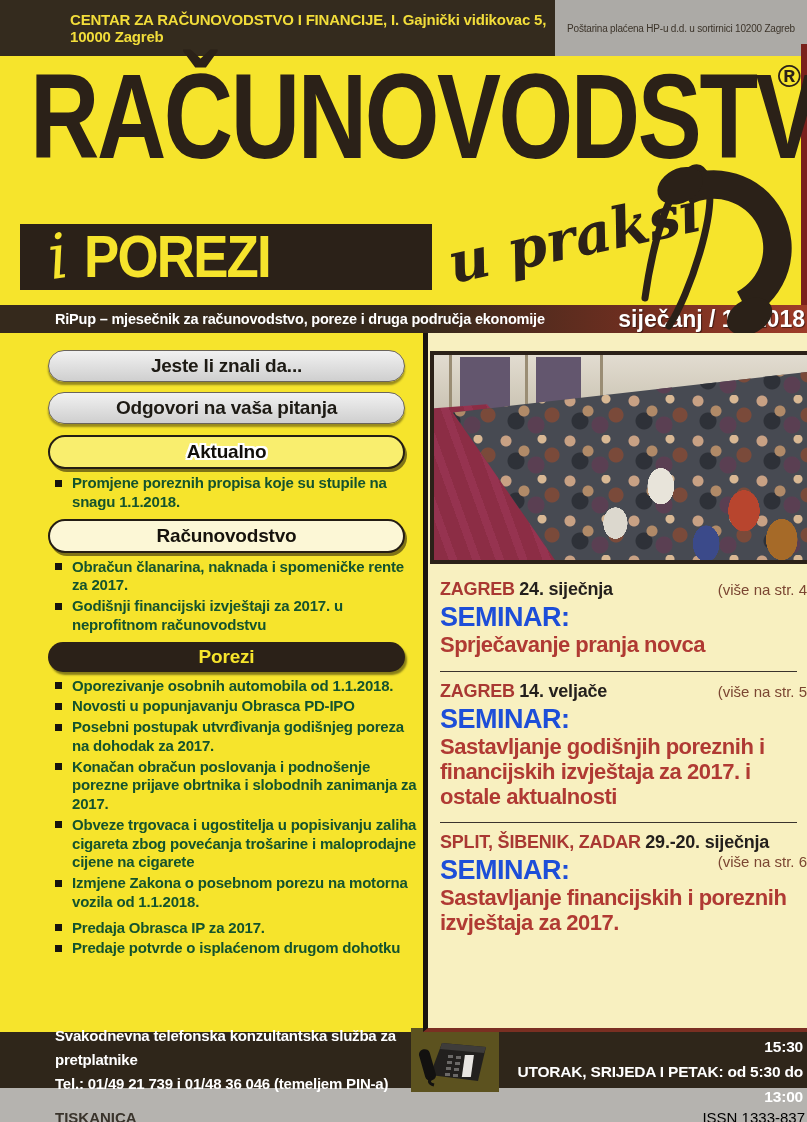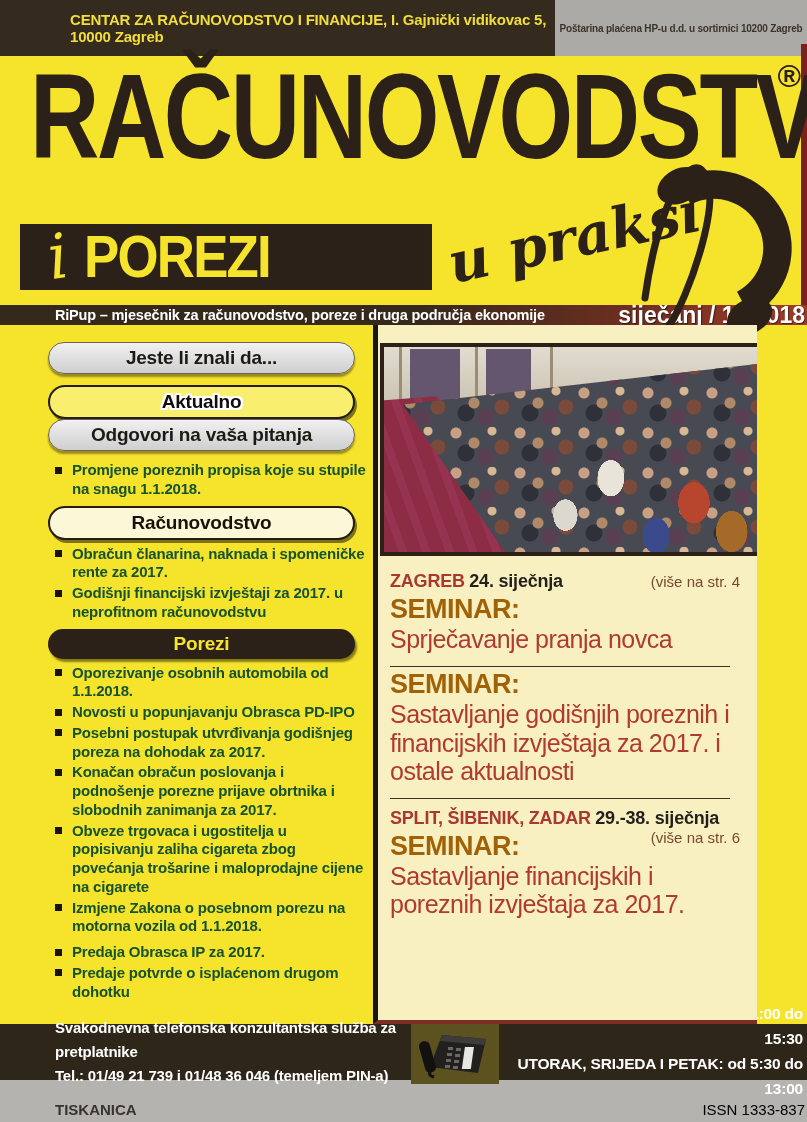--- a/index.html
+++ b/index.html
@@ -4,21 +4,21 @@
 <style>
   html,body{margin:0;padding:0;background:#888;}
   .page{width:807px;height:1122px;position:relative;background:#f6e42c;
         font-family:"Liberation Sans",sans-serif;overflow:hidden;margin:0 auto;}
 
   
   .topbar{height:56px;background:#342b1e;display:flex;align-items:stretch;}
   .topbar-address{color:#f2dd3a;font-weight:bold;font-size:15px;padding-left:70px;
                   flex:1;display:flex;align-items:center;letter-spacing:-0.2px;}
   .postage{background:#acaaa6;color:#3c342a;width:244px;display:flex;align-items:center;
-           justify-content:center;font-size:10px;font-weight:bold;padding:0 4px;
+           justify-content:center;font-size:10px;font-weight:normal;padding:0 4px;
            letter-spacing:-0.2px;}
 
   
   .masthead{position:relative;height:249px;background:#f6e42c;}
   .edge-strip{position:absolute;right:0;top:-12px;width:6px;height:261px;background:#7a211c;}
   .masthead-title{position:absolute;top:0px;left:30px;font-size:120px;line-height:1;
                   font-weight:bold;color:#2b2118;letter-spacing:-3px;
                   transform:scaleX(.8);transform-origin:left top;white-space:nowrap;}
   .reg{position:absolute;top:2px;right:6px;font-size:32px;font-weight:bold;color:#2b2118;}
   .title-box{position:absolute;left:20px;top:168px;width:412px;height:66px;background:#2b2118;
@@ -26,29 +26,29 @@
   .title-i{font-family:"DejaVu Serif",serif;font-style:italic;color:#f6e42c;font-size:62px;
            line-height:.7;transform:rotate(-8deg);}
   .title-porezi{color:#f6e42c;font-weight:bold;font-size:60px;letter-spacing:-2px;
                 transform:scaleX(.88);transform-origin:left center;line-height:1;}
   .tagline{position:absolute;left:446px;top:148px;font-family:"DejaVu Serif",serif;
            font-style:italic;font-weight:bold;font-size:56px;color:#2b2118;
            transform:rotate(-12deg);white-space:nowrap;}
   .phone-flourish{position:absolute;right:8px;top:72px;}
 
   
-  .ripup{height:20px;background:linear-gradient(90deg,#35291c 0%,#35291c 52%,#6e2e20 78%,#9e3c28 100%);
+  .ripup{height:28px;background:linear-gradient(90deg,#35291c 0%,#35291c 52%,#6e2e20 78%,#9e3c28 100%);
          display:flex;align-items:center;color:#fff;}
   .ripup-text{font-size:14.5px;font-weight:bold;padding-left:55px;flex:1;letter-spacing:-0.2px;}
   .ripup-issue{font-size:23px;font-weight:bold;padding-right:2px;white-space:nowrap;
                text-shadow:1px 1px 1px rgba(0,0,0,.5);}
 
   
   .columns{display:flex;height:699px;}
-  .left-col{width:373px;background:#f6e42c;padding-top:17px;box-sizing:border-box;overflow:hidden;}
+  .left-col{width:423px;background:#f6e42c;padding-top:17px;box-sizing:border-box;overflow:hidden;}
   .right-col{width:384px;background:#f8f0c0;border-left:5px solid #191410;box-sizing:border-box;
              position:relative;overflow:hidden;border-bottom:4px solid #7a2f22;}
 
   
   .pill{border-radius:17px;height:30px;display:flex;align-items:center;justify-content:center;
         margin:0 18px 0 48px;font-weight:bold;font-size:19px;letter-spacing:-0.2px;}
   .pill.gray{background:linear-gradient(180deg,#f1f1f1 0%,#cfcfcf 100%);
              border:1.5px solid #6a645c;box-shadow:0 3px 2px rgba(40,30,10,.45);
              color:#1d1a14;margin-bottom:10px;}
   .pill.outline{background:#f9ee6e;border:2px solid #241d14;box-shadow:2px 3px 0 rgba(30,22,10,.55);
@@ -88,27 +88,27 @@
             background-size:64px 40px;}
   .ph-accents{position:absolute;inset:0;clip-path:polygon(5% 28%,100% 8%,100% 100%,32% 100%);
             background:
               radial-gradient(ellipse 26px 34px at 82% 76%,#b8452e 60%,transparent 61%),
               radial-gradient(ellipse 22px 30px at 60% 64%,#e8e4da 60%,transparent 61%),
               radial-gradient(ellipse 26px 34px at 92% 90%,#a66a28 60%,transparent 61%),
               radial-gradient(ellipse 20px 26px at 48% 82%,#dcd8ce 60%,transparent 61%),
               radial-gradient(ellipse 22px 30px at 72% 92%,#3b4a8a 60%,transparent 61%);}
 
   
-  .seminars{padding:6px 17px 0 12px;}
+  .seminars{padding:6px 0 0 12px;}
   .seminar-head{display:flex;justify-content:space-between;align-items:baseline;margin-top:9px;}
   .city{color:#a93832;font-weight:bold;font-size:18px;letter-spacing:-0.2px;}
   .date{color:#231f1c;font-weight:bold;font-size:18px;letter-spacing:-0.2px;}
   .more{color:#7b4632;font-size:15px;white-space:nowrap;}
-  .seminar-label{font-size:27px;font-weight:bold;color:#a16207;letter-spacing:-0.5px;margin-top:2px;}
-  .seminar-title{font-size:25px;font-weight:normal;color:#b03a33;line-height:1.13;
+  .seminar-label{font-size:27px;font-weight:bold;color:#1d4ed8;letter-spacing:-0.5px;margin-top:2px;}
+  .seminar-title{font-size:22px;font-weight:bold;color:#b03a33;line-height:1.13;
                  letter-spacing:-0.5px;white-space:nowrap;}
   .seminar-title.wrap{white-space:normal;}
   .sem-divider{border:none;border-top:1.5px solid #3a332c;margin:13px 10px 0 0;}
   .labelrow{display:flex;justify-content:space-between;align-items:flex-start;}
 
   
   .bottombar{height:56px;background:#2f261a;display:flex;align-items:center;color:#fff;}
   .bb-left{padding-left:55px;font-weight:bold;font-size:15px;line-height:1.6;width:356px;
            letter-spacing:-0.2px;}
   .bb-phone{width:88px;height:64px;background:#5c521f;display:flex;align-items:center;
@@ -158,26 +158,26 @@
     <div class="ripup-issue">siječanj / 1 / 2018</div>
   </div>
 
   <div class="columns">
 
     <div class="left-col">
 
       <div class="pill gray">
         <span>Jeste li znali da...</span>
       </div>
+      <div class="pill gray">
+        <span>Odgovori na vaša pitanja</span>
+      </div>
+
       <div class="pill outline">
         <span>Aktualno</span>
-      </div>
-
-      <div class="pill gray">
-        <span>Odgovori na vaša pitanja</span>
       </div>
       <ul class="bullets">
         <li>Promjene poreznih propisa koje su stupile na snagu 1.1.2018.</li>
       </ul>
 
       <div class="pill cream">
         <span>Računovodstvo</span>
       </div>
       <ul class="bullets">
         <li>Obračun članarina, naknada i spomeničke rente za 2017.</li>
@@ -225,29 +225,34 @@
             <span><span class="city">ZAGREB</span>
               <span class="date">24. siječnja</span></span>
             <span class="more">(više na str. 4</span>
           </div>
           <div class="seminar-label">SEMINAR:</div>
           <div class="seminar-title">Sprječavanje pranja novca</div>
         </div>
         <hr class="sem-divider">
 
         <div class="seminar">
+          <div class="seminar-head">
+            <span><span class="city">ZAGREB</span>
+              <span class="date">14. veljače</span></span>
+            <span class="more">(više na str. 5</span>
+          </div>
           <div class="seminar-label">SEMINAR:</div>
           <div class="seminar-title wrap">Sastavljanje godišnjih poreznih i financijskih izvještaja za 2017. i ostale aktualnosti</div>
         </div>
         <hr class="sem-divider">
 
         <div class="seminar">
           <div class="seminar-head">
             <span><span class="city">SPLIT, ŠIBENIK, ZADAR</span>
-              <span class="date">29.-38. siječnja</span></span>
+              <span class="date">29.-20. siječnja</span></span>
           </div>
           <div class="labelrow">
             <div class="seminar-label">SEMINAR:</div>
             <span class="more">(više na str. 6</span>
           </div>
           <div class="seminar-title wrap">Sastavljanje financijskih i poreznih izvještaja za 2017.</div>
         </div>
 
       </div>
     </div>

